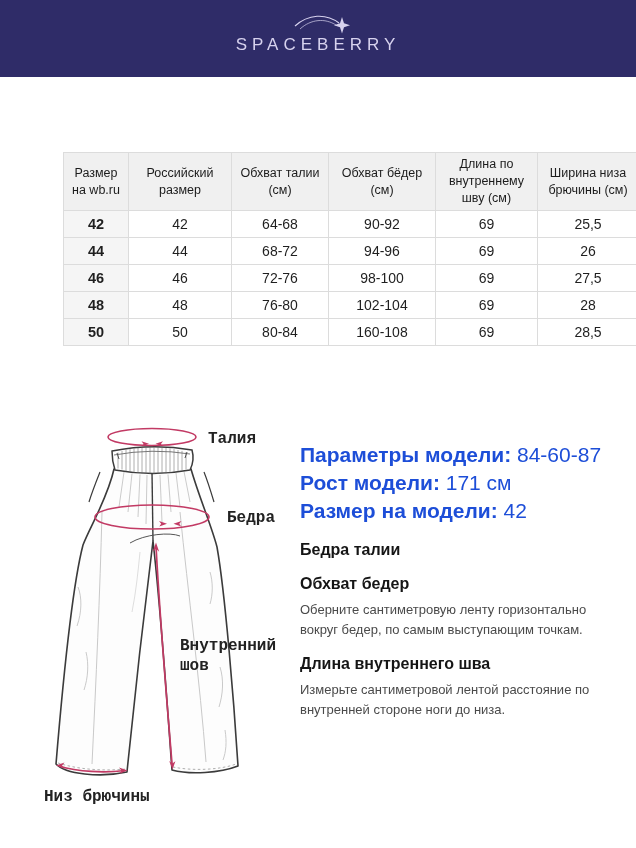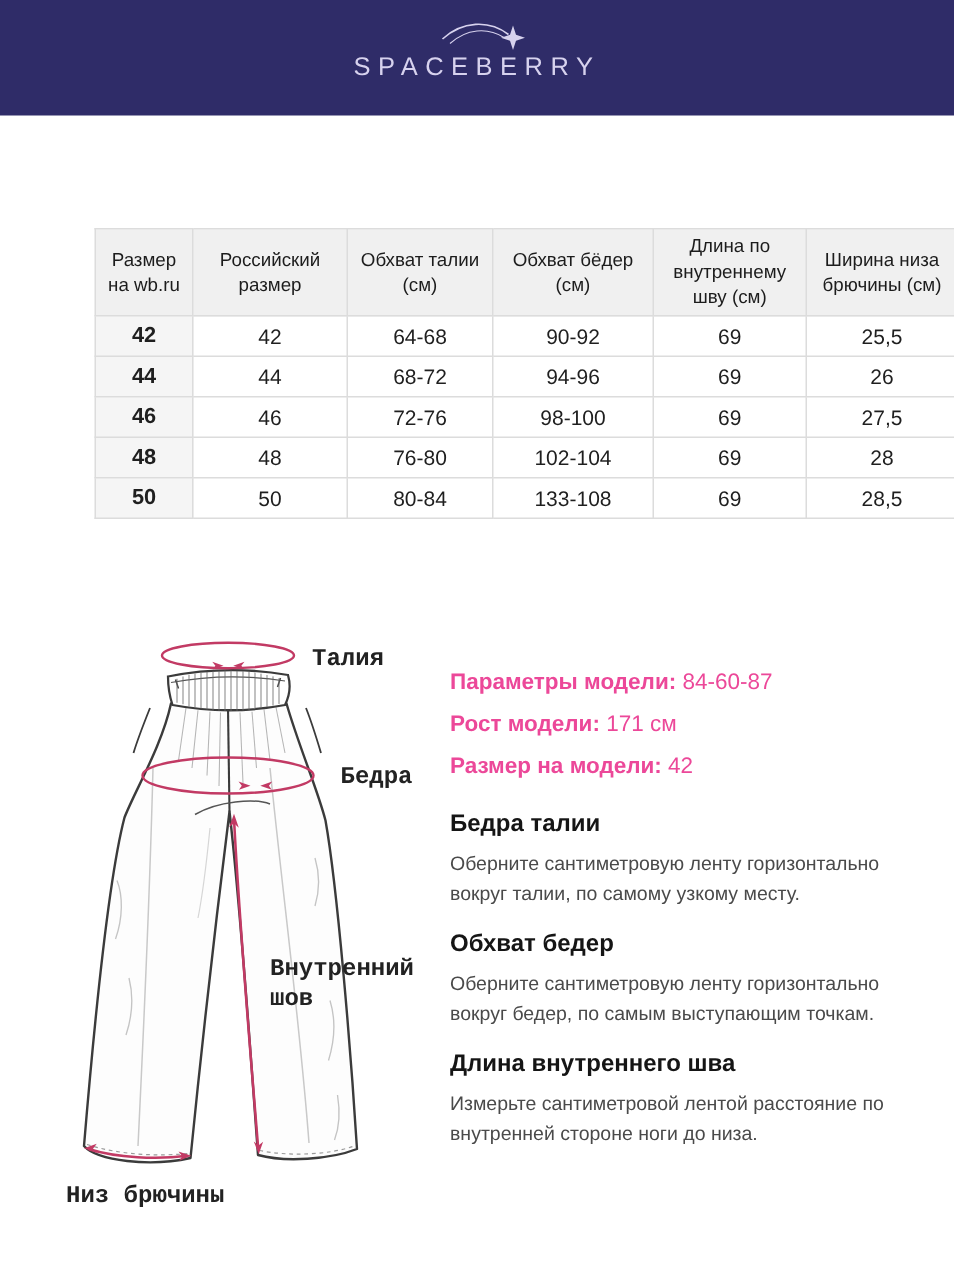--- a/index.html
+++ b/index.html
@@ -57,21 +57,21 @@
   .diag-label.wrap { white-space:normal; width:106px; }
   .lbl-waist { left:188px; top:17px; }
   .lbl-hips  { left:207px; top:96px; }
   .lbl-inseam{ left:160px; top:224px; }
   .lbl-hem   { left:24px;  top:375px;text-align:right; }
   .pink-stroke { stroke:var(--annotation,#c23a64); fill:none; }
   .pink-fill { fill:var(--annotation,#c23a64); stroke:none; }
 
   
   .info-col { position:absolute; left:300px; top:441px; width:320px; }
-  .model-line { font-size:15px; line-height:28px; color:#ec4899; }
+  .model-line { font-size:21px; line-height:28px; color:#1d4ed8; }
   .model-line .lbl { font-weight:700; }
   .model-line .val { font-weight:400; }
   .guide-block { margin-top:16px; }
   .guide-title { font-size:16px; font-weight:700; color:#151515; margin-bottom:7px; }
   .guide-text { font-size:13px; line-height:19.5px; color:#4a4a4a; max-width:312px; }
 </style>
 </head>
 <body>
 
 <div class="page">
@@ -137,21 +137,21 @@
           <td>48</td>
           <td>76-80</td>
           <td>102-104</td>
           <td>69</td>
           <td>28</td>
         </tr>
         <tr>
           <td class="rowhead">50</td>
           <td>50</td>
           <td>80-84</td>
-          <td>133-108</td>
+          <td>160-108</td>
           <td>69</td>
           <td>28,5</td>
         </tr>
       </tbody>
     </table>
   </div>
 
   <div class="diagram">
     <svg width="280" height="420" viewBox="0 0 280 420">
 
@@ -236,21 +236,20 @@
       <span class="lbl">Рост модели:</span>
       <span class="val">171 см</span>
     </div>
     <div class="model-line">
       <span class="lbl">Размер на модели:</span>
       <span class="val">42</span>
     </div>
 
     <div class="guide-block">
       <div class="guide-title">Бедра талии</div>
-      <div class="guide-text">Оберните сантиметровую ленту горизонтально вокруг талии, по самому узкому месту.</div>
     </div>
     <div class="guide-block">
       <div class="guide-title">Обхват бедер</div>
       <div class="guide-text">Оберните сантиметровую ленту горизонтально вокруг бедер, по самым выступающим точкам.</div>
     </div>
     <div class="guide-block">
       <div class="guide-title">Длина внутреннего шва</div>
       <div class="guide-text">Измерьте сантиметровой лентой расстояние по внутренней стороне ноги до низа.</div>
     </div>
   </div>

